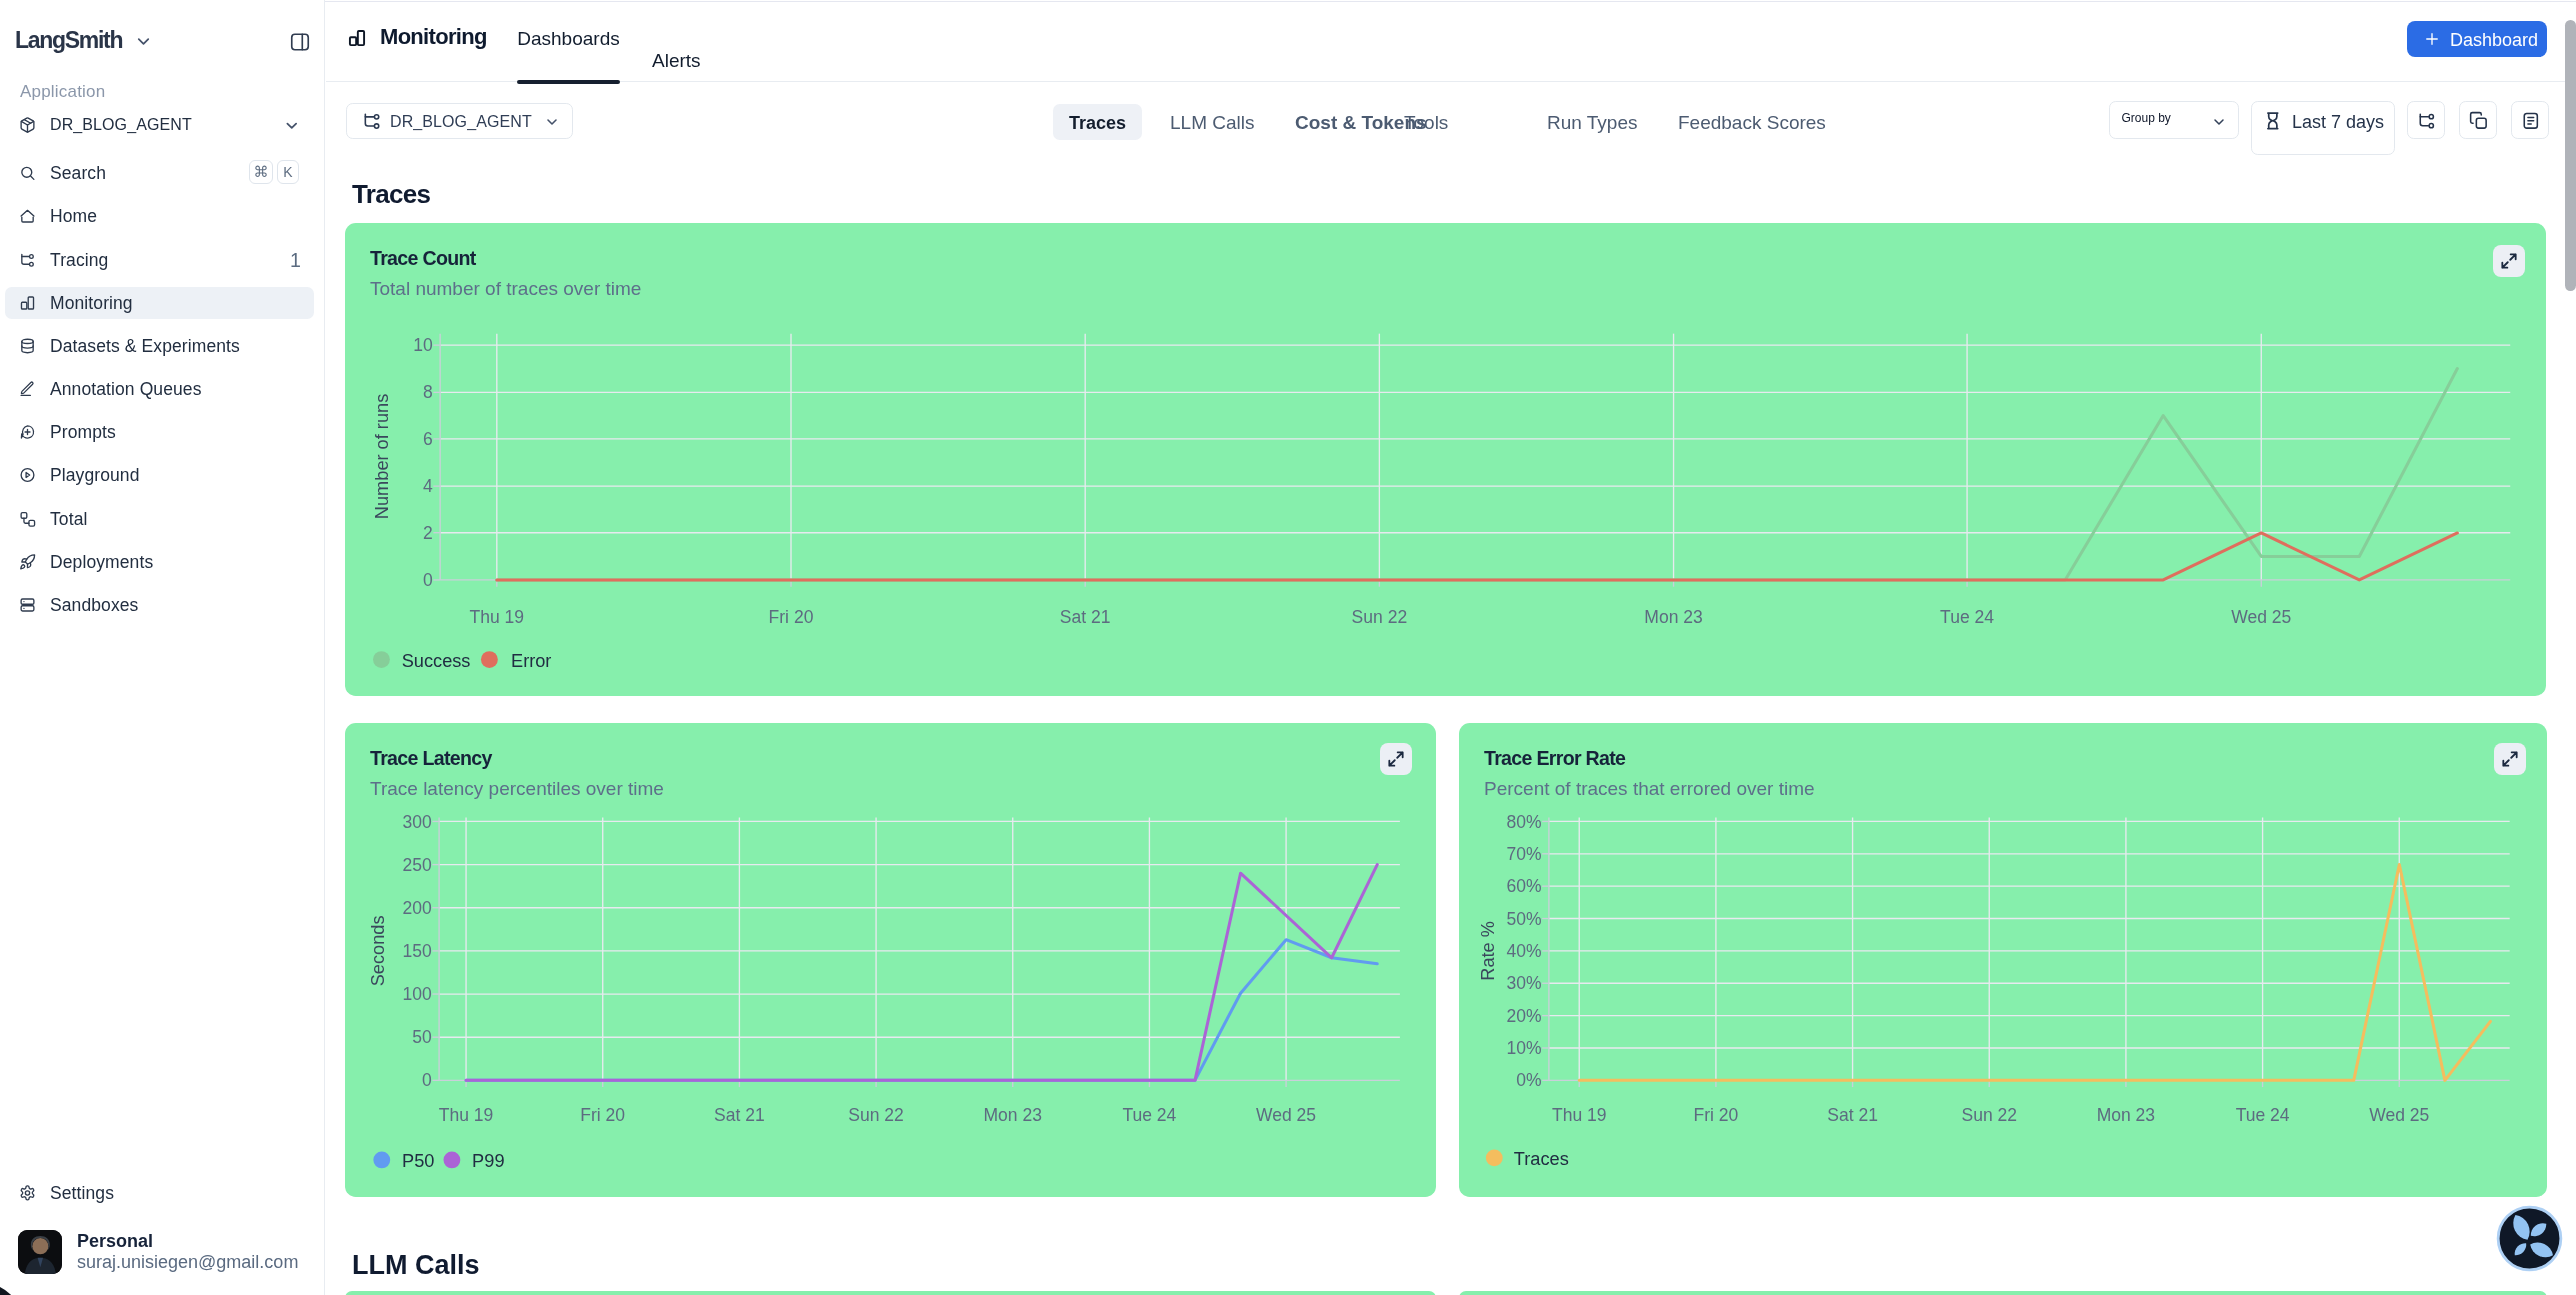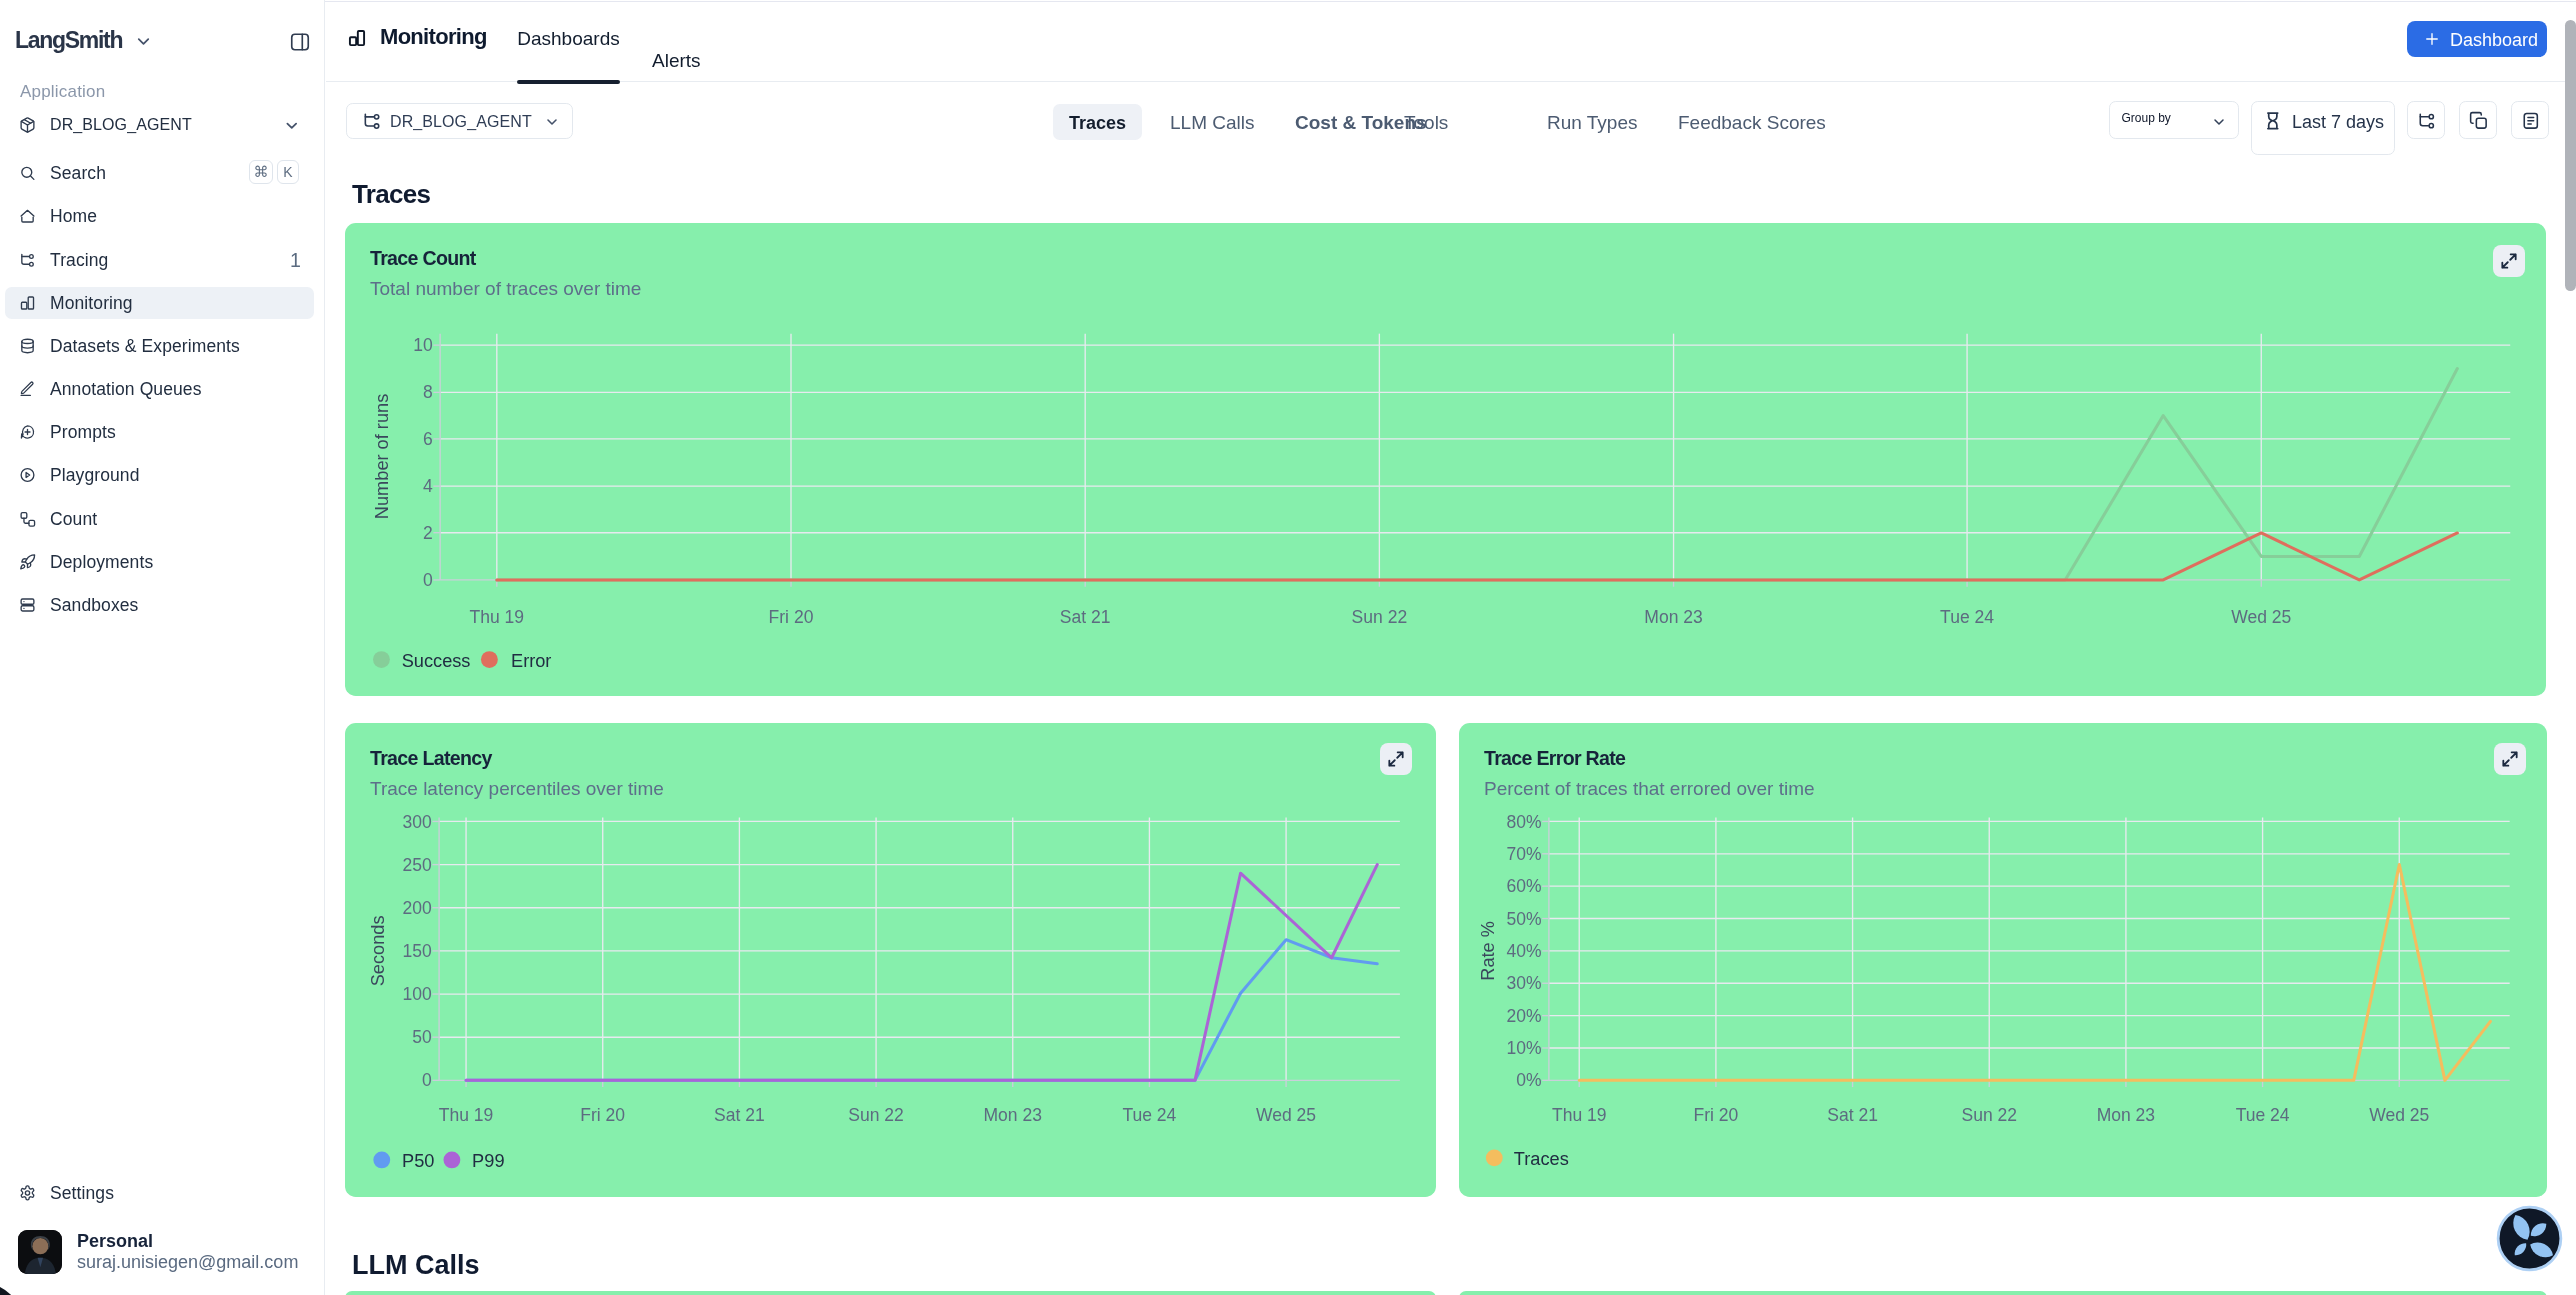--- a/index.html
+++ b/index.html
@@ -113,21 +113,21 @@
           <path d="M10 8.5l5 3.5-5 3.5z"></path>
         </svg>
       <span class="lbl">Playground</span>
     </div>
     <div class="sb-item" style="top:503px;">
       <svg class="ic icon" viewBox="0 0 24 24">
           <rect x="3" y="3" width="8" height="8" rx="2"></rect>
           <rect x="14" y="14" width="8" height="8" rx="2"></rect>
           <path d="M7 11v5a2 2 0 0 0 2 2h5"></path>
         </svg>
-      <span class="lbl">Count</span>
+      <span class="lbl">Total</span>
     </div>
     <div class="sb-item" style="top:546px;">
       <svg class="ic icon" viewBox="0 0 24 24">
           <path d="M4.5 16.5c-1.5 1.26-2 5-2 5s3.74-.5 5-2c.71-.84.7-2.13-.09-2.91a2.18 2.18 0 0 0-2.91-.09z"></path>
           <path d="M12 15l-3-3a22 22 0 0 1 2-3.95A12.88 12.88 0 0 1 22 2c0 2.72-.78 7.5-6 11a22.35 22.35 0 0 1-4 2z"></path>
           <path d="M9 12H4s.55-3.03 2-4c1.62-1.08 5 0 5 0"></path>
           <path d="M12 15v5s3.03-.55 4-2c1.08-1.62 0-5 0-5"></path>
         </svg>
       <span class="lbl">Deployments</span>
     </div>

